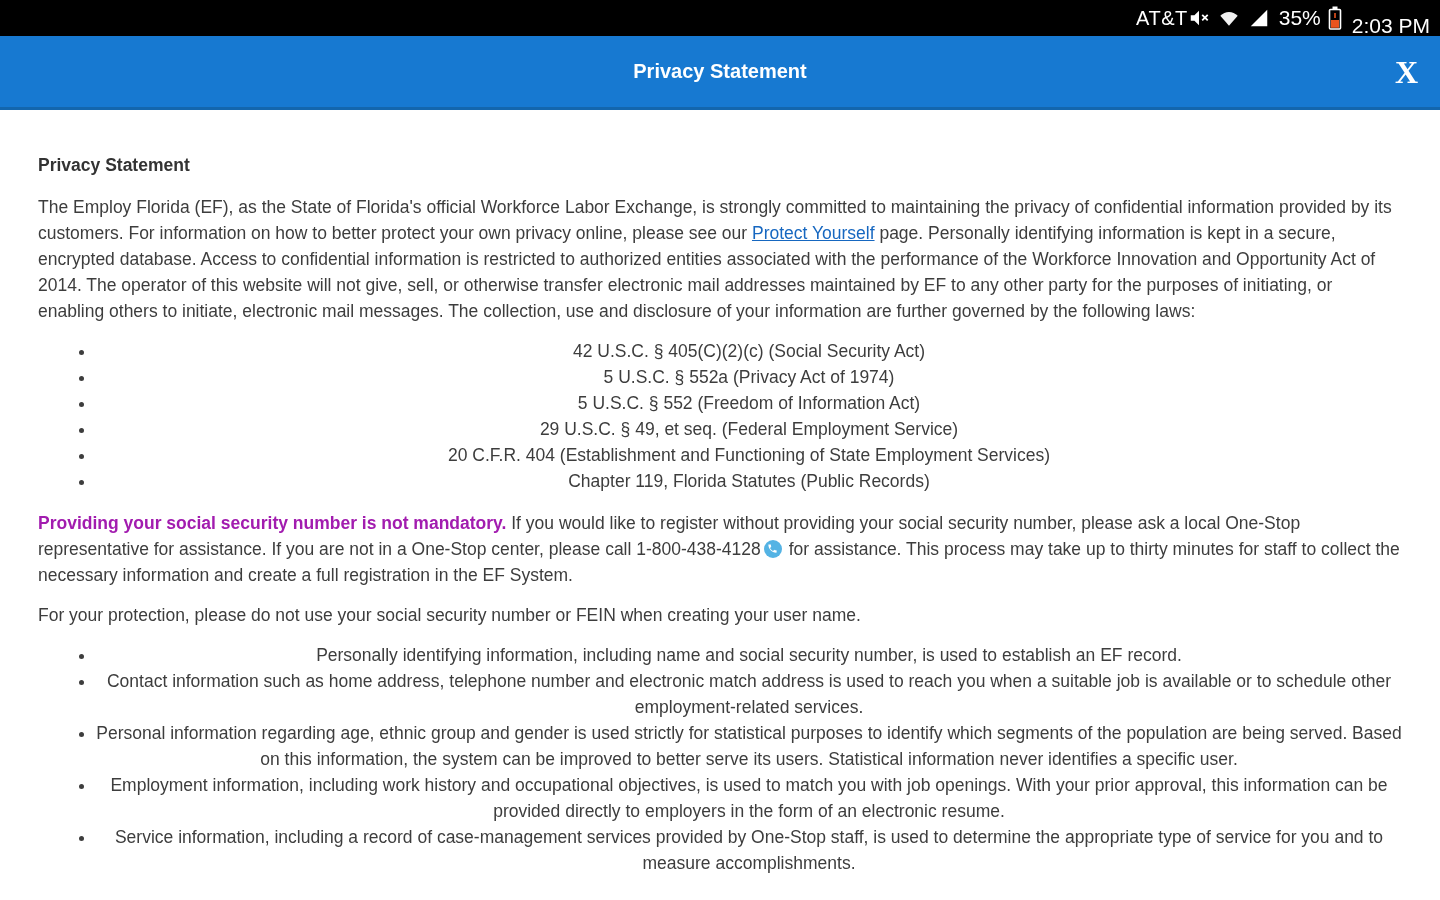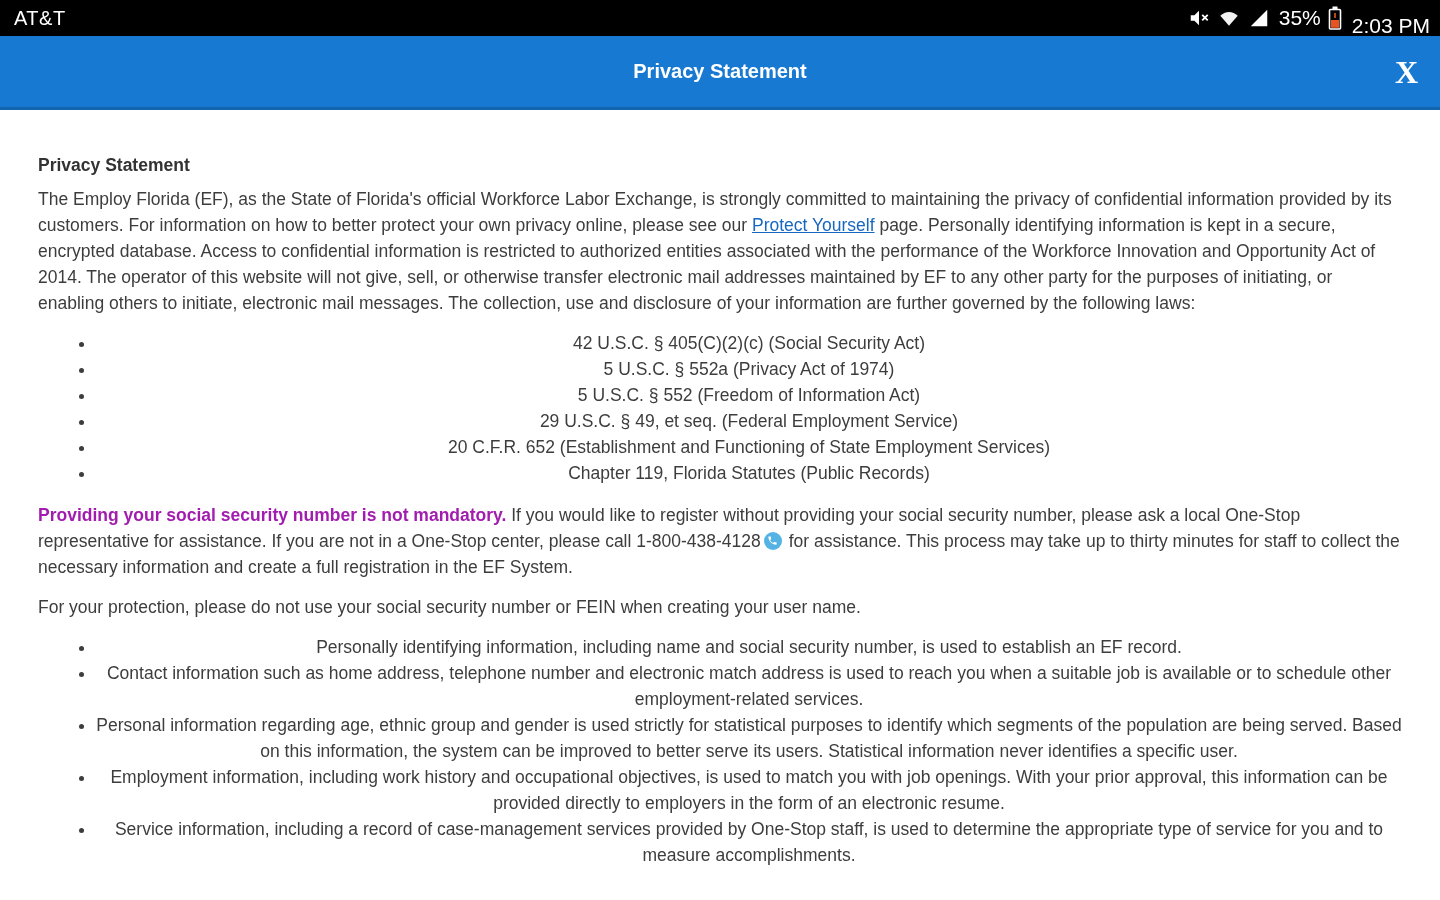--- a/index.html
+++ b/index.html
@@ -10,21 +10,21 @@
   }
   .screen { width: 1440px; height: 900px; display: flex; flex-direction: column; }
 
   
   .status-bar {
     height: 36px;
     background: #000000;
     color: #ffffff;
     display: flex;
     align-items: center;
-    justify-content: space-between;
+    justify-content: flex-end;
     padding: 0 10px 0 14px;
     flex: 0 0 auto;
   }
   .carrier { font-size: 20px; letter-spacing: 0.5px; }
   .status-right { display: flex; align-items: center; gap: 7px; }
   .status-right .sicon { display: inline-flex; align-items: center; }
   .battery-percent { font-size: 21px; margin-left: 2px; }
   .clock { font-size: 21px; margin-left: 3px; margin-top: 16px; }
 
   
@@ -61,21 +61,21 @@
     flex: 1 1 auto;
     overflow: hidden;
     background: #ffffff;
     padding: 42px 38px 0 38px;
     color: #3d3d3d;
     font-size: 17.5px;
     line-height: 26px;
   }
   .heading { font-weight: 700; color: #333333; }
   .para { margin: 0 0 14px 0; }
-  .para.first { margin-top: 8px; }
+  .para.first { margin-top: 16px; }
   ul.bullets {
     margin: 12px 0 16px 0;
     padding-left: 58px;
   }
   ul.bullets li { margin: 0; text-align: center; }
   a.link {
     color: #1667c0;
     text-decoration: underline;
     cursor: pointer;
   }
@@ -140,21 +140,21 @@
 
     <p class="heading">Privacy Statement</p>
 
     <p class="para first"><span>The Employ Florida (EF), as the State of Florida's official Workforce Labor Exchange, is strongly committed to maintaining the privacy of confidential information provided by its customers. For information on how to better protect your own privacy online, please see our </span><a class="link">Protect Yourself</a><span> page. Personally identifying information is kept in a secure, encrypted database. Access to confidential information is restricted to authorized entities associated with the performance of the Workforce Innovation and Opportunity Act of 2014. The operator of this website will not give, sell, or otherwise transfer electronic mail addresses maintained by EF to any other party for the purposes of initiating, or enabling others to initiate, electronic mail messages. The collection, use and disclosure of your information are further governed by the following laws:</span></p>
 
     <ul class="bullets">
       <li>42 U.S.C. § 405(C)(2)(c) (Social Security Act)</li>
       <li>5 U.S.C. § 552a (Privacy Act of 1974)</li>
       <li>5 U.S.C. § 552 (Freedom of Information Act)</li>
       <li>29 U.S.C. § 49, et seq. (Federal Employment Service)</li>
-      <li>20 C.F.R. 652 (Establishment and Functioning of State Employment Services)</li>
+      <li>20 C.F.R. 404 (Establishment and Functioning of State Employment Services)</li>
       <li>Chapter 119, Florida Statutes (Public Records)</li>
     </ul>
 
     <p class="para"><b class="lead">Providing your social security number is not mandatory.</b><span> If you would like to register without providing your social security number, please ask a local One-Stop representative for assistance. If you are not in a One-Stop center, please call </span><span>1-800-438-4128</span><span class="phone-icon"><svg width="11" height="11" viewBox="0 0 24 24">
             <path d="M6.6 10.8c1.4 2.8 3.8 5.1 6.6 6.6l2.2-2.2c.3-.3.7-.4 1-.2 1.1.4 2.3.6 3.6.6.6 0 1 .4 1 1V20c0 .6-.4 1-1 1C10.6 21 3 13.4 3 4c0-.6.4-1 1-1h3.5c.6 0 1 .4 1 1 0 1.2.2 2.4.6 3.6.1.3 0 .7-.2 1l-2.3 2.2z" fill="#ffffff"></path>
           </svg></span><span> for assistance. This process may take up to thirty minutes for staff to collect the necessary information and create a full registration in the EF System.</span></p>
 
     <p class="para">For your protection, please do not use your social security number or FEIN when creating your user name.</p>
 
 

